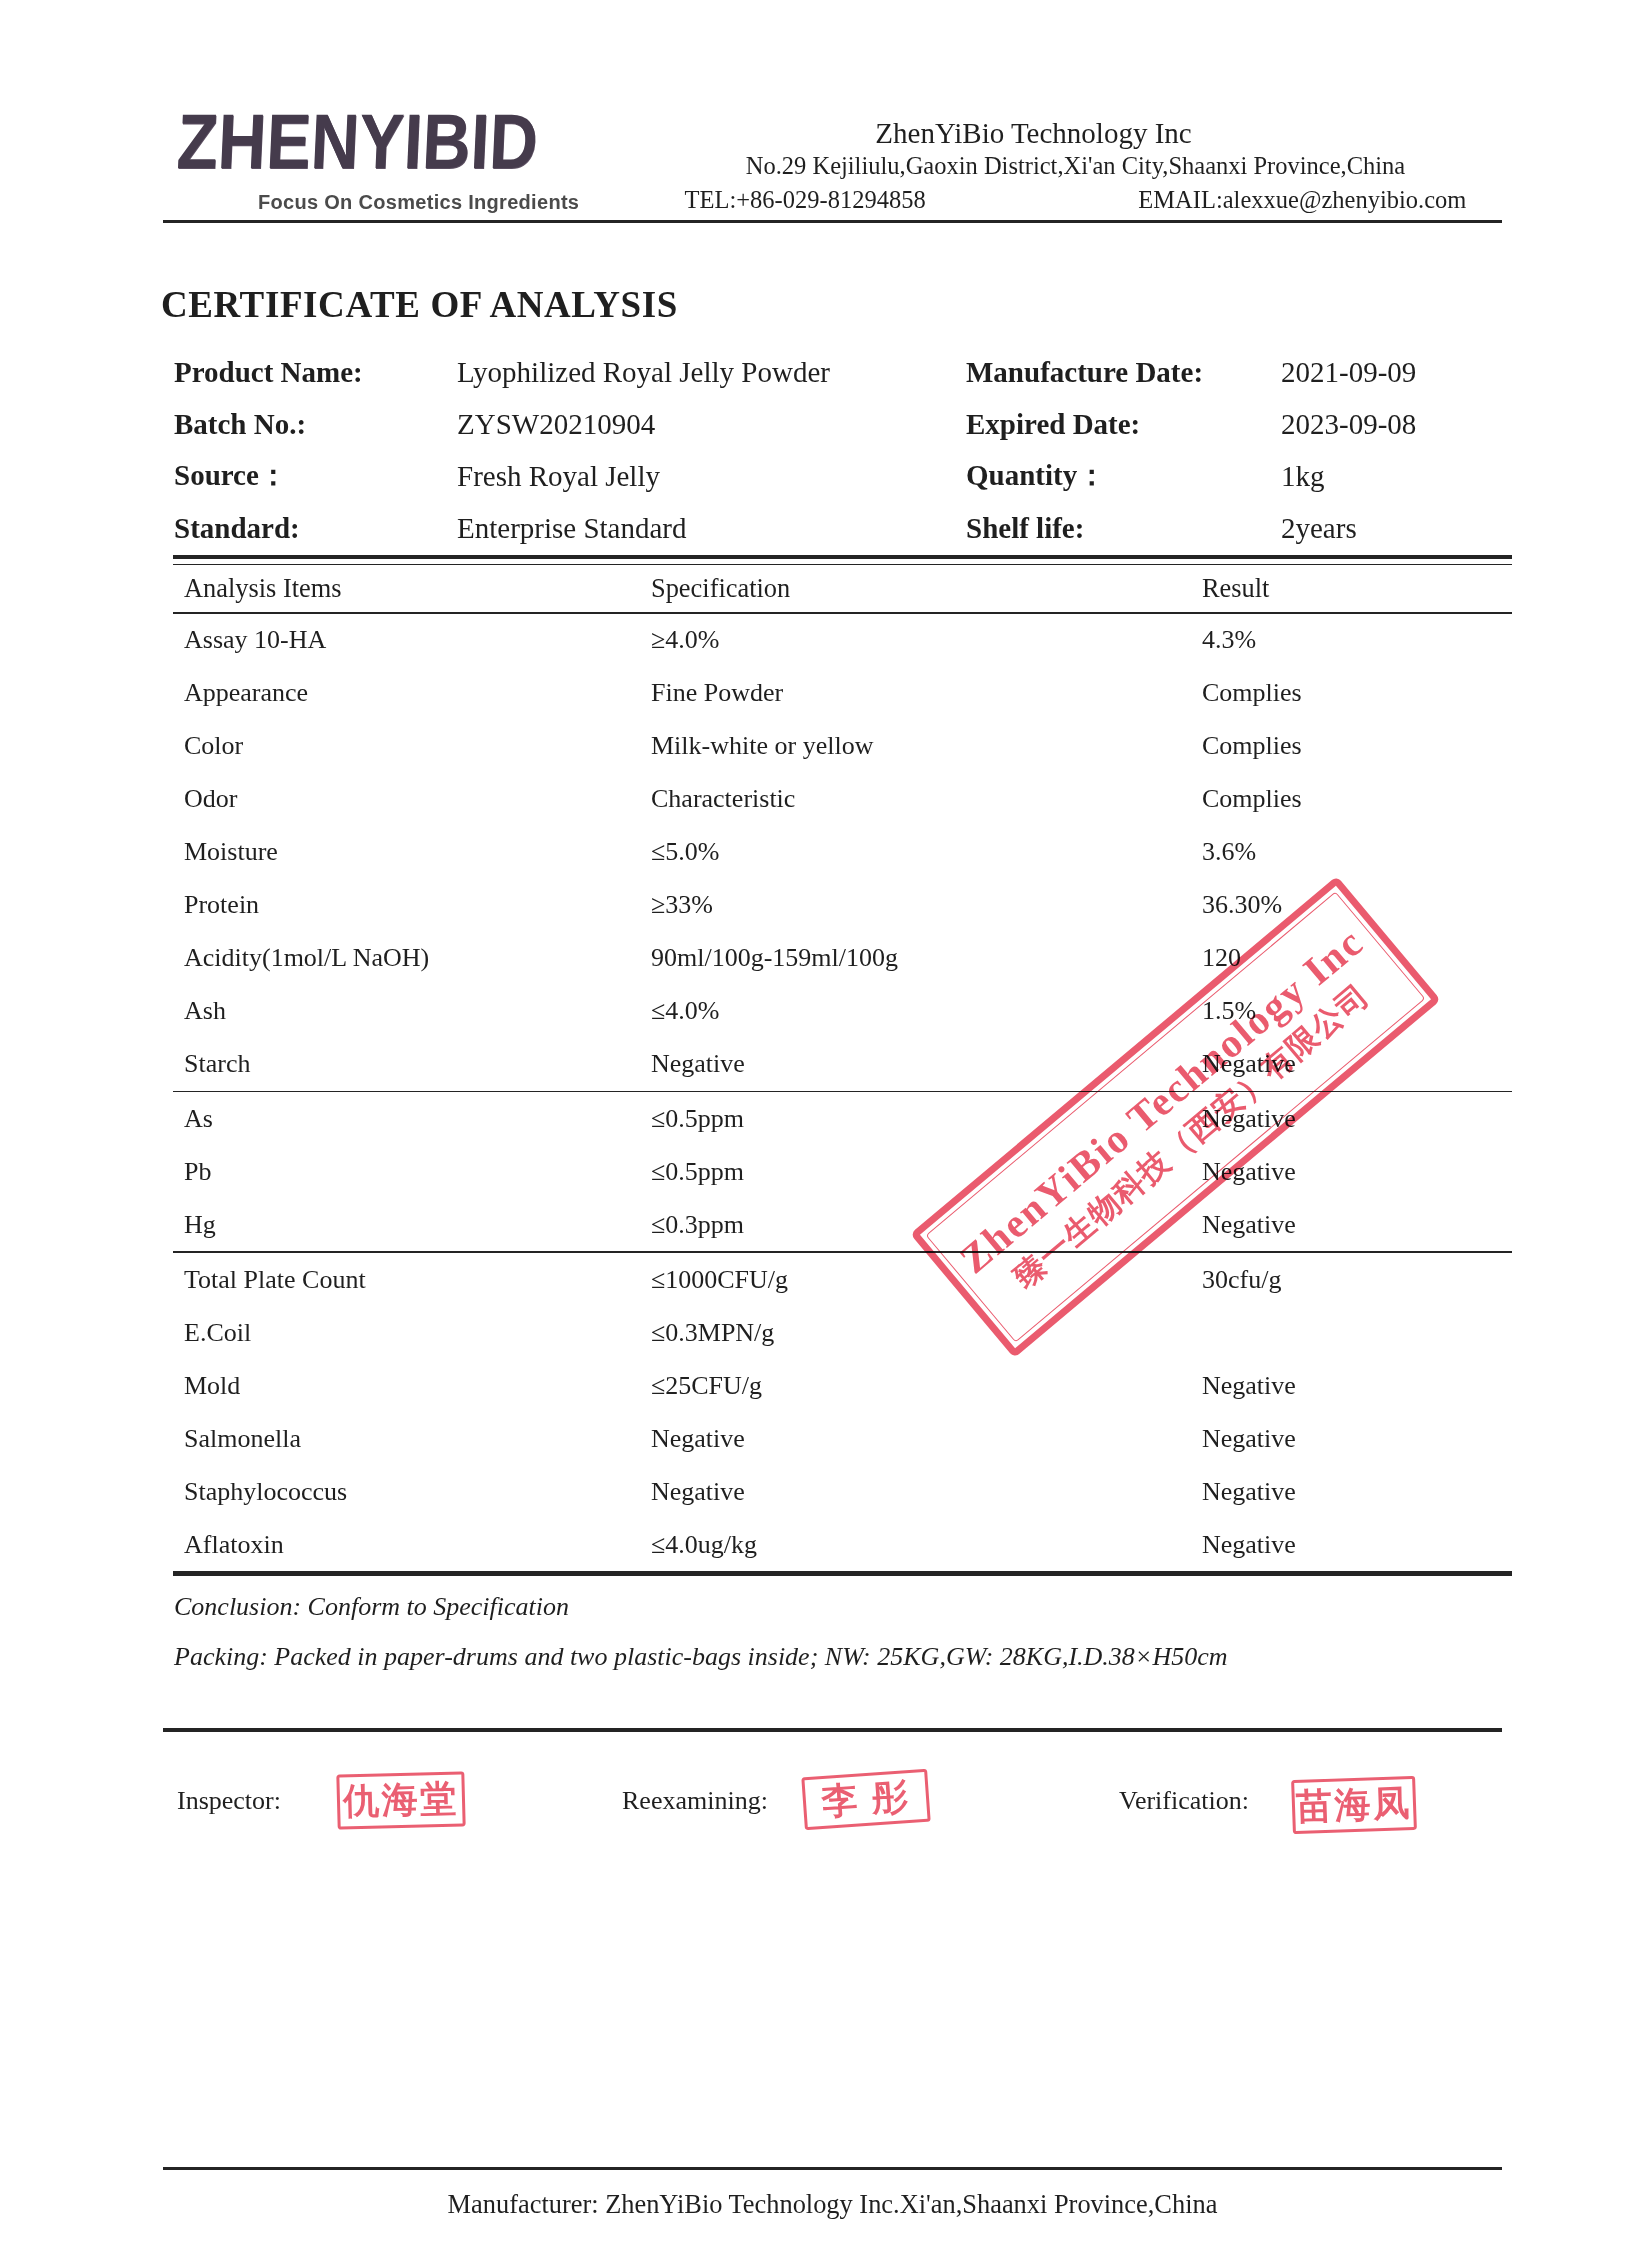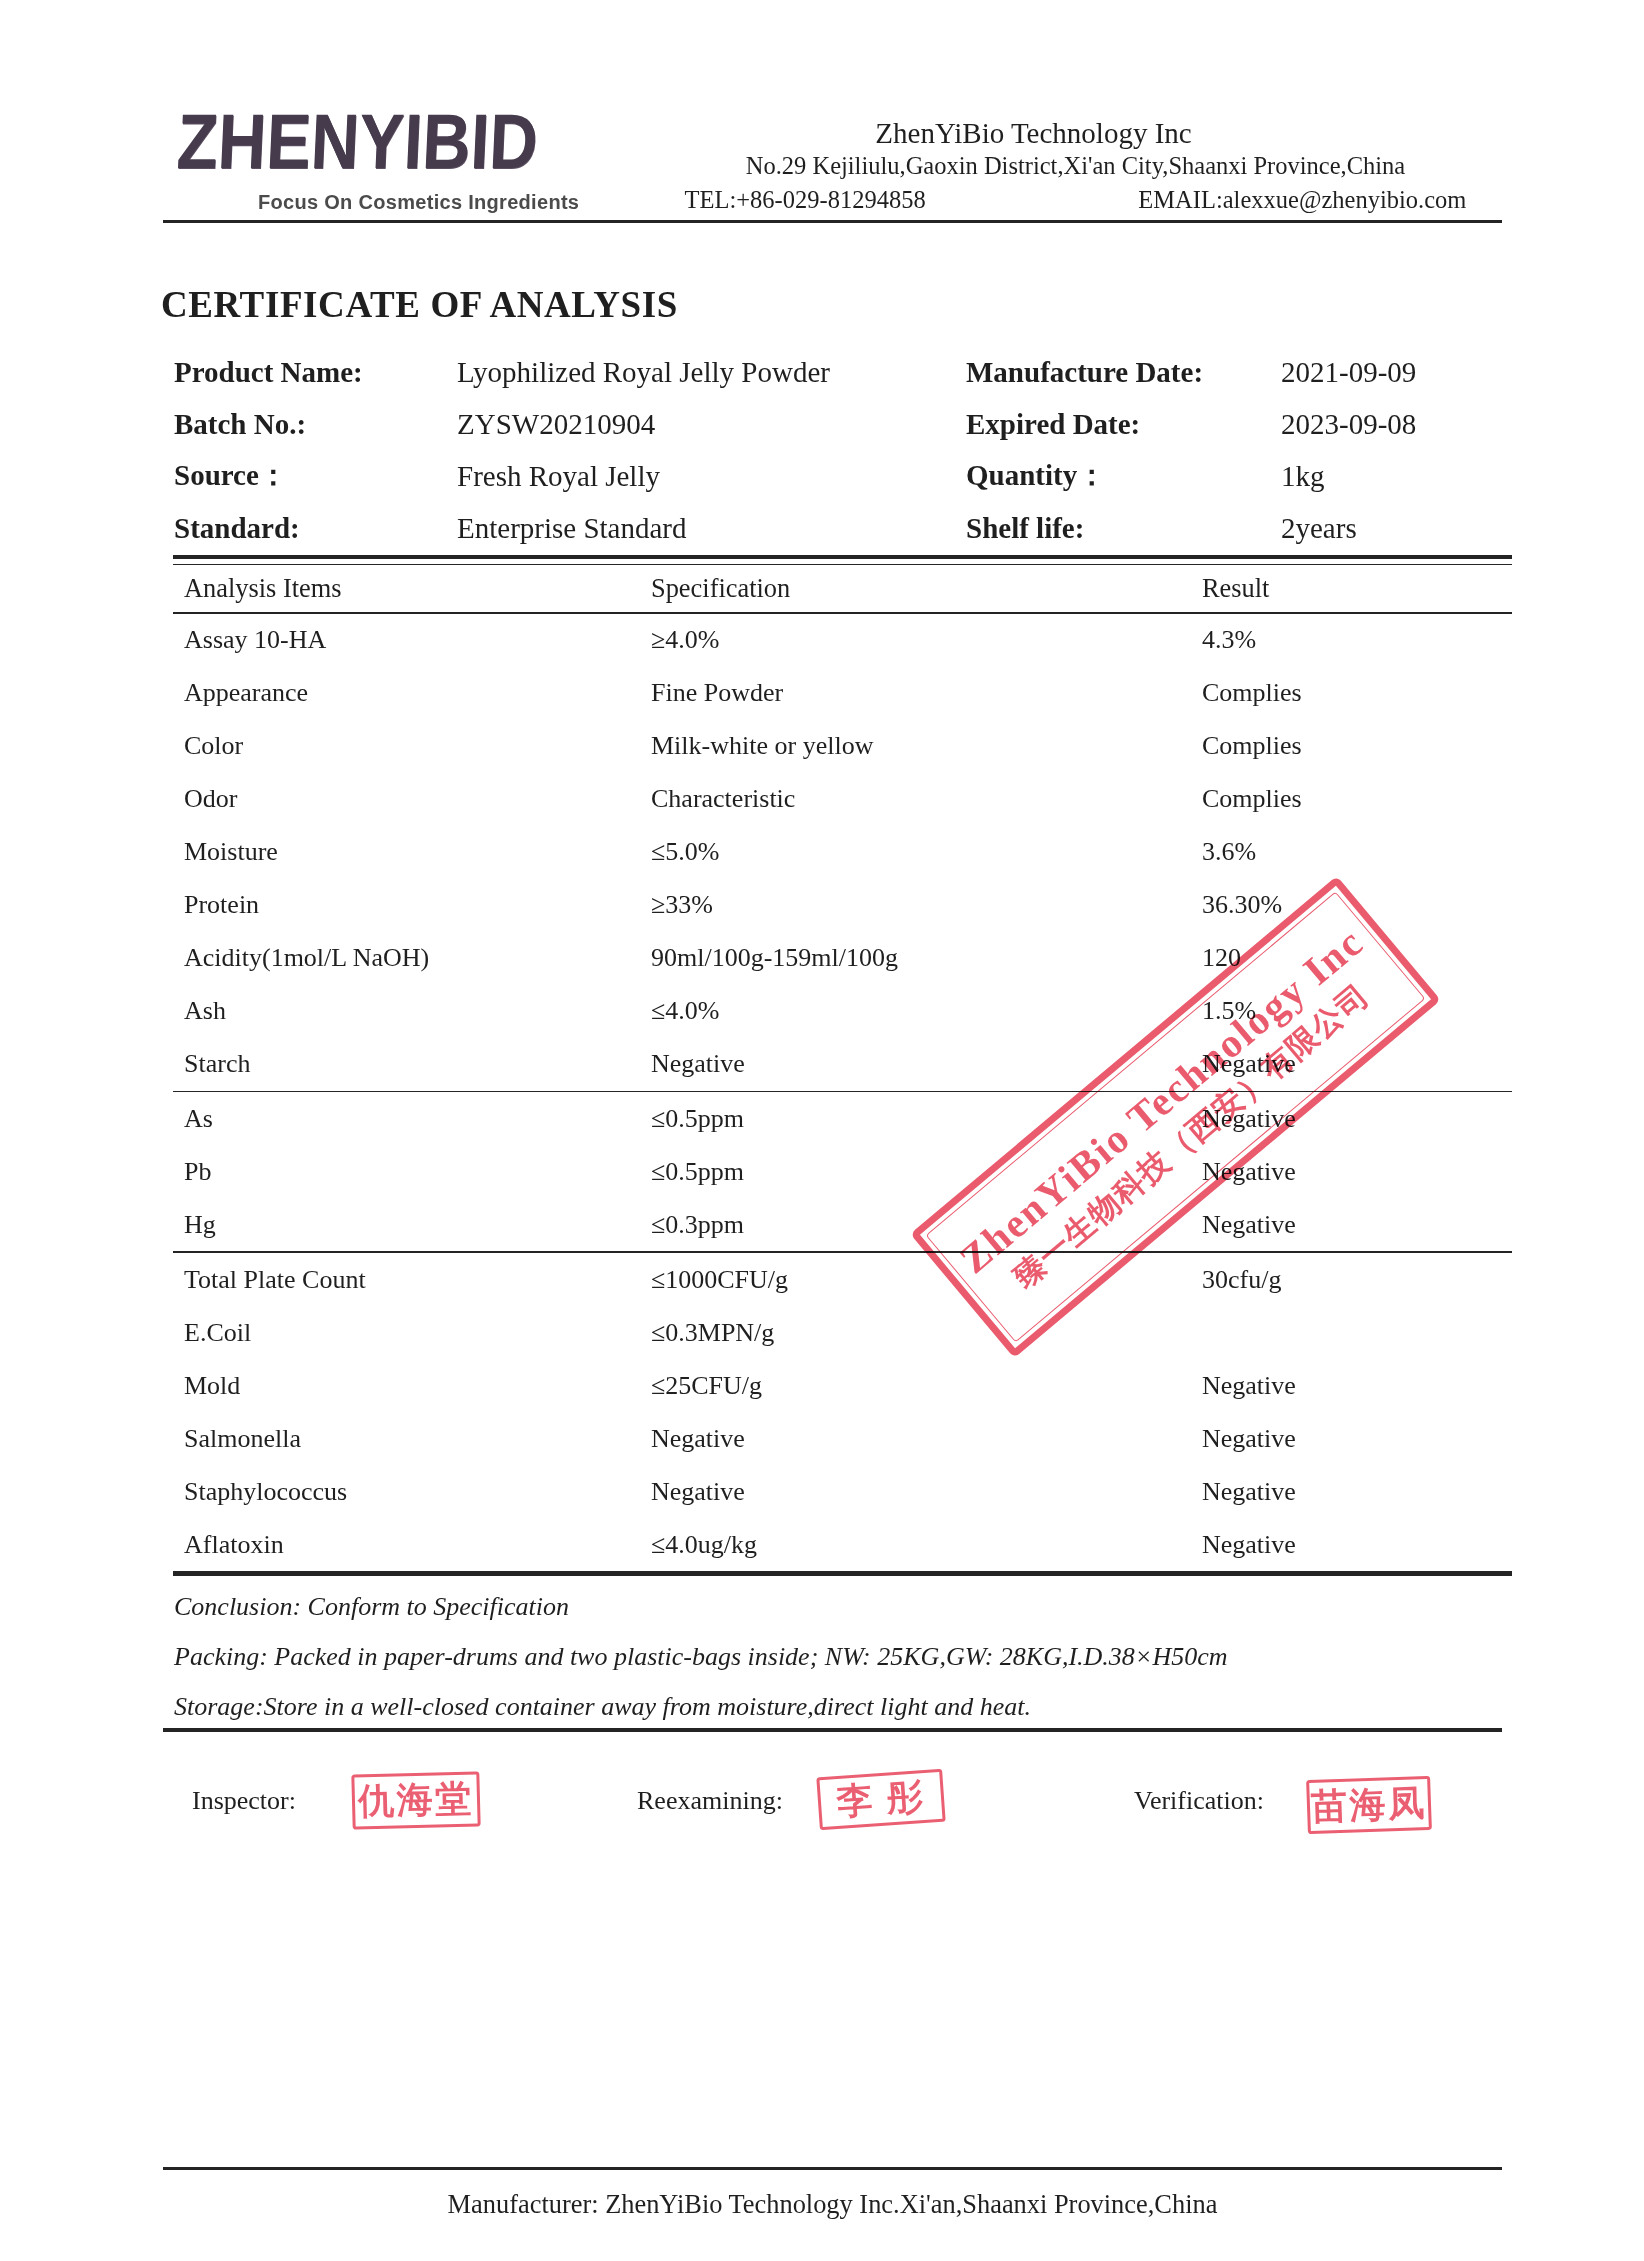--- a/index.html
+++ b/index.html
@@ -66,21 +66,21 @@
   }
   .t-head{height:47px;font-size:26.4px;}
   .t-sep{height:1.9px;background:var(--rule);}
   .table-bottomline{height:4.5px;background:var(--rule);}
   .t-row > div{white-space:nowrap;}
   
   .conclusion{position:absolute;left:163px;top:1582px;width:1339px;padding-left:11px;font-size:26px;font-style:italic;}
   .conclusion div{line-height:50px;white-space:nowrap;}
   .conclusion-rule{position:absolute;left:163px;top:1728px;width:1339px;height:3.9px;background:var(--rule);}
   
-  .signatures{position:absolute;left:178px;top:1768px;width:1339px;height:84px;font-size:26px;font-family:Liberation Serif, serif;}
+  .signatures{position:absolute;left:163px;top:1768px;width:1339px;height:84px;font-size:26px;font-family:Liberation Serif, serif;}
   .sig-label{position:absolute;top:18px;white-space:nowrap;}
   .sig-label.s1{left:14px;}
   .sig-label.s2{left:459px;}
   .sig-label.s3{left:956px;}
   .sig-stamp{
     position:absolute;
     border:3.9px solid var(--red);border-radius:3.2px;
     color:var(--red);
     display:flex;align-items:center;justify-content:center;
     font-size:36px;font-weight:bold;letter-spacing:2.6px;
@@ -262,21 +262,20 @@
       <div>Aflatoxin</div>
       <div>≤4.0ug/kg</div>
       <div>Negative</div>
     </div>
     <div class="table-bottomline"></div>
   </div>
 
   <div class="conclusion">
     <div>Conclusion: Conform to Specification</div>
     <div>Packing: Packed in paper-drums and two plastic-bags inside; NW: 25KG,GW: 28KG,I.D.38×H50cm</div>
-    <div>Storage:Store in a well-closed container away from moisture,direct light and heat.</div>
   </div>
   <div class="conclusion-rule"></div>
 
   <div class="signatures">
     <span class="sig-label s1">Inspector:</span>
     <div class="sig-stamp s1">仇海堂</div>
     <span class="sig-label s2">Reexamining:</span>
     <div class="sig-stamp s2">李 彤</div>
     <span class="sig-label s3">Verification:</span>
     <div class="sig-stamp s3">苗海凤</div>

